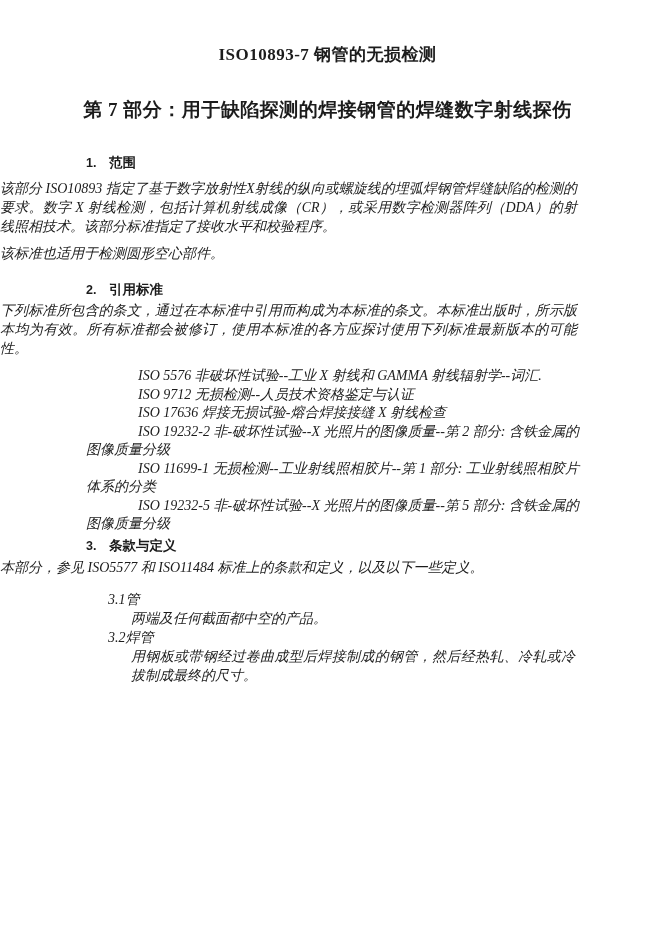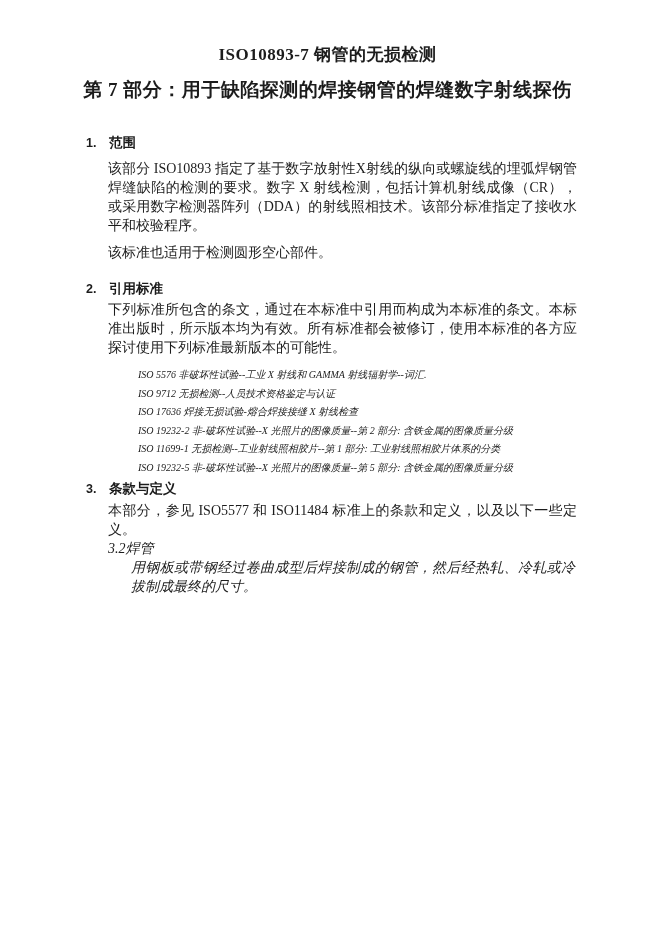--- a/index.html
+++ b/index.html
@@ -15,21 +15,21 @@
   }
   .doc-title {
     padding-top: 44px;
     text-align: center;
     font-weight: bold;
     font-size: 17px;
     line-height: 22px;
     letter-spacing: 0.5px;
   }
   .doc-subtitle {
-    margin-top: 12px;
+    margin-top: 32px;
     text-align: center;
     font-weight: bold;
     font-size: 19px;
     line-height: 24px;
     letter-spacing: 0.5px;
   }
   .sec-head {
     display: flex;
     align-items: baseline;
     margin-left: 86px;
@@ -37,31 +37,31 @@
     font-size: 13.5px;
     line-height: 19px;
   }
   .sec-num {
     width: 23px;
     font-family: "Liberation Sans", "DejaVu Sans", sans-serif;
     font-size: 12.5px;
     font-weight: bold;
   }
   .para {
-    margin-left: 108px;
     margin-right: 78px;
     font-size: 14px;
     line-height: 19px;
     text-align: justify;
+    font-style: italic;
   }
   .ref-item {
     margin-left: 86px;
     margin-right: 76px;
     text-indent: 52px;
-    font-size: 10px;
+    font-size: 14px;
     line-height: 18.5px;
     text-align: justify;
     font-style: italic;
   }
   .def-term {
     margin-left: 108px;
     font-size: 14px;
     line-height: 19px;
     font-style: italic;
   }
@@ -115,18 +115,22 @@
     <p class="ref-item">ISO 11699-1  无损检测--工业射线照相胶片--第 1 部分: 工业射线照相胶片体系的分类</p>
     <p class="ref-item">ISO 19232-5  非-破坏性试验--X 光照片的图像质量--第 5 部分: 含铁金属的图像质量分级</p>
   </div>
 
   <div class="sec-head mt-sec3">
     <span class="sec-num">3.</span>
     <span class="sec-title">条款与定义</span>
   </div>
   <p class="para mt-p4">本部分，参见 ISO5577 和 ISO11484 标准上的条款和定义，以及以下一些定义。</p>
 
+  <div class="mt-def1">
+    <p class="def-term">3.1管</p>
+    <p class="def-body">两端及任何截面都中空的产品。</p>
+  </div>
   <div class="mt-def2">
     <p class="def-term">3.2焊管</p>
     <p class="def-body">用钢板或带钢经过卷曲成型后焊接制成的钢管，然后经热轧、冷轧或冷拔制成最终的尺寸。</p>
   </div>
 
 </div>
 
 </body></html>

